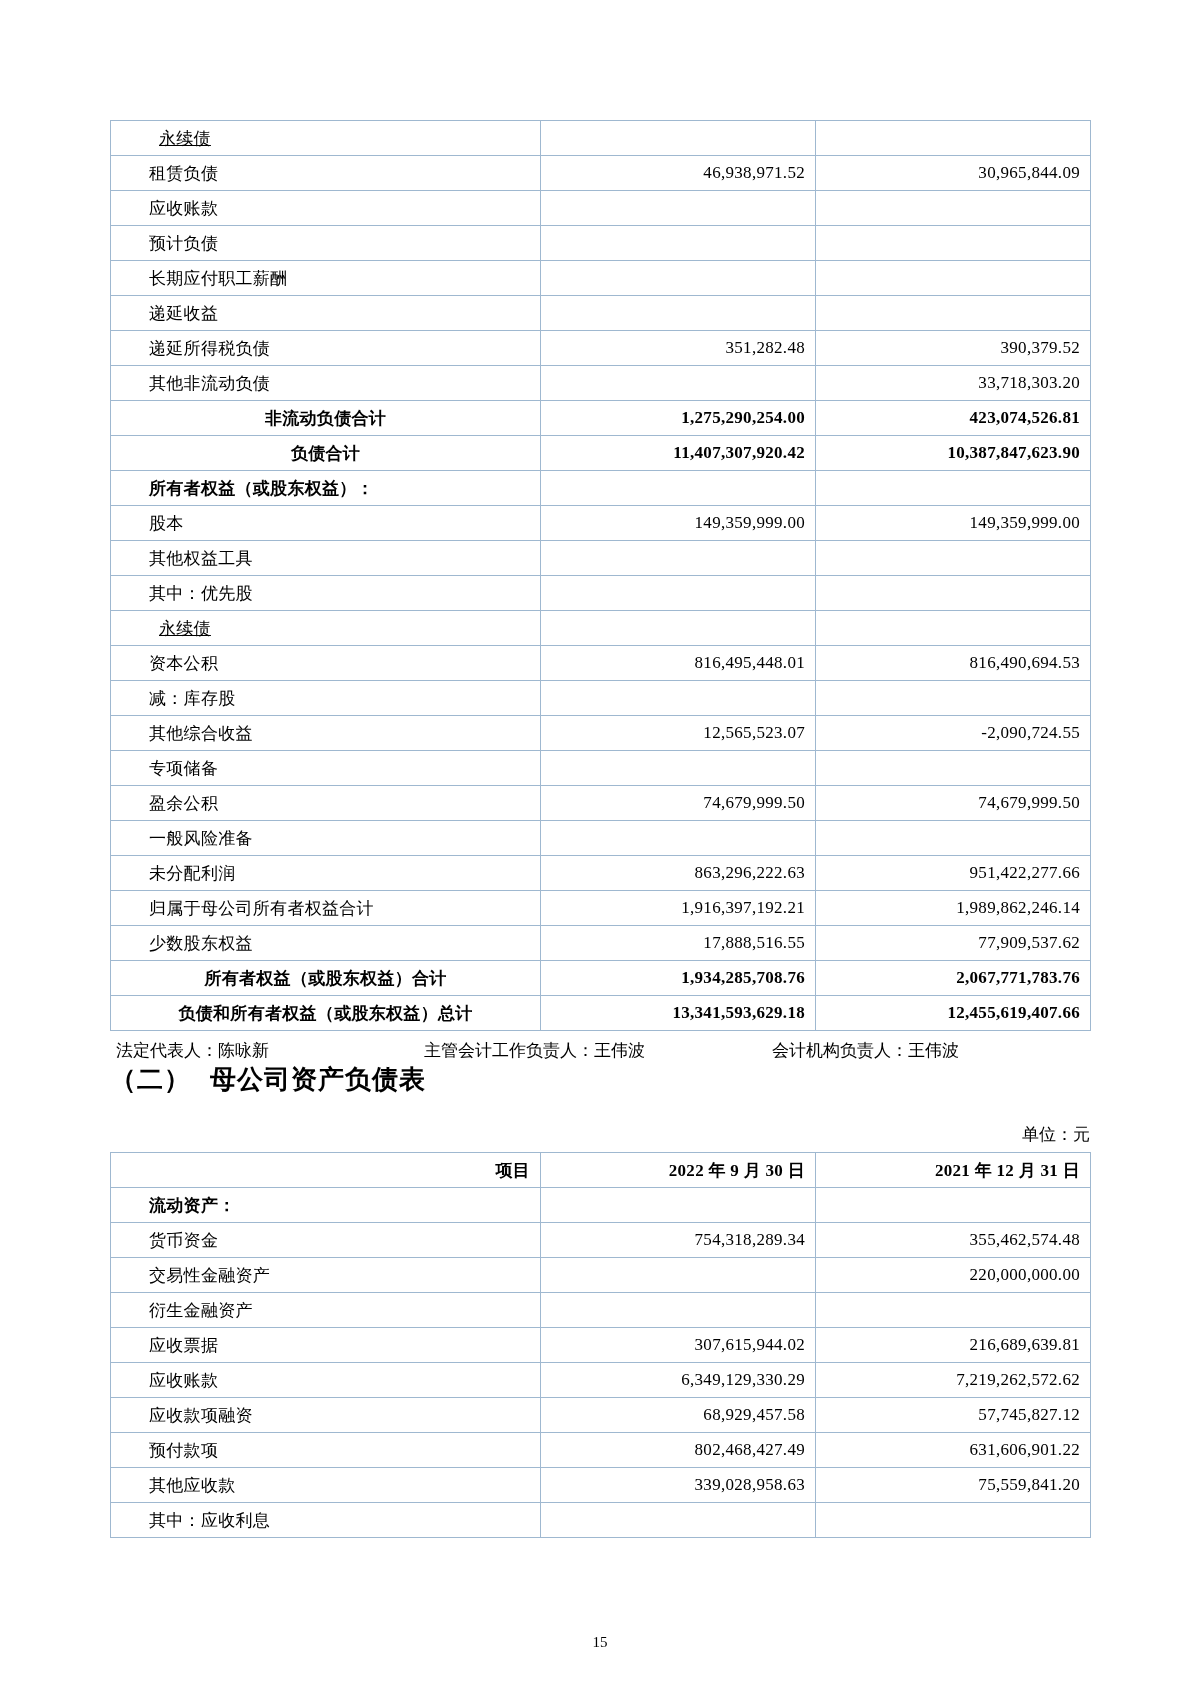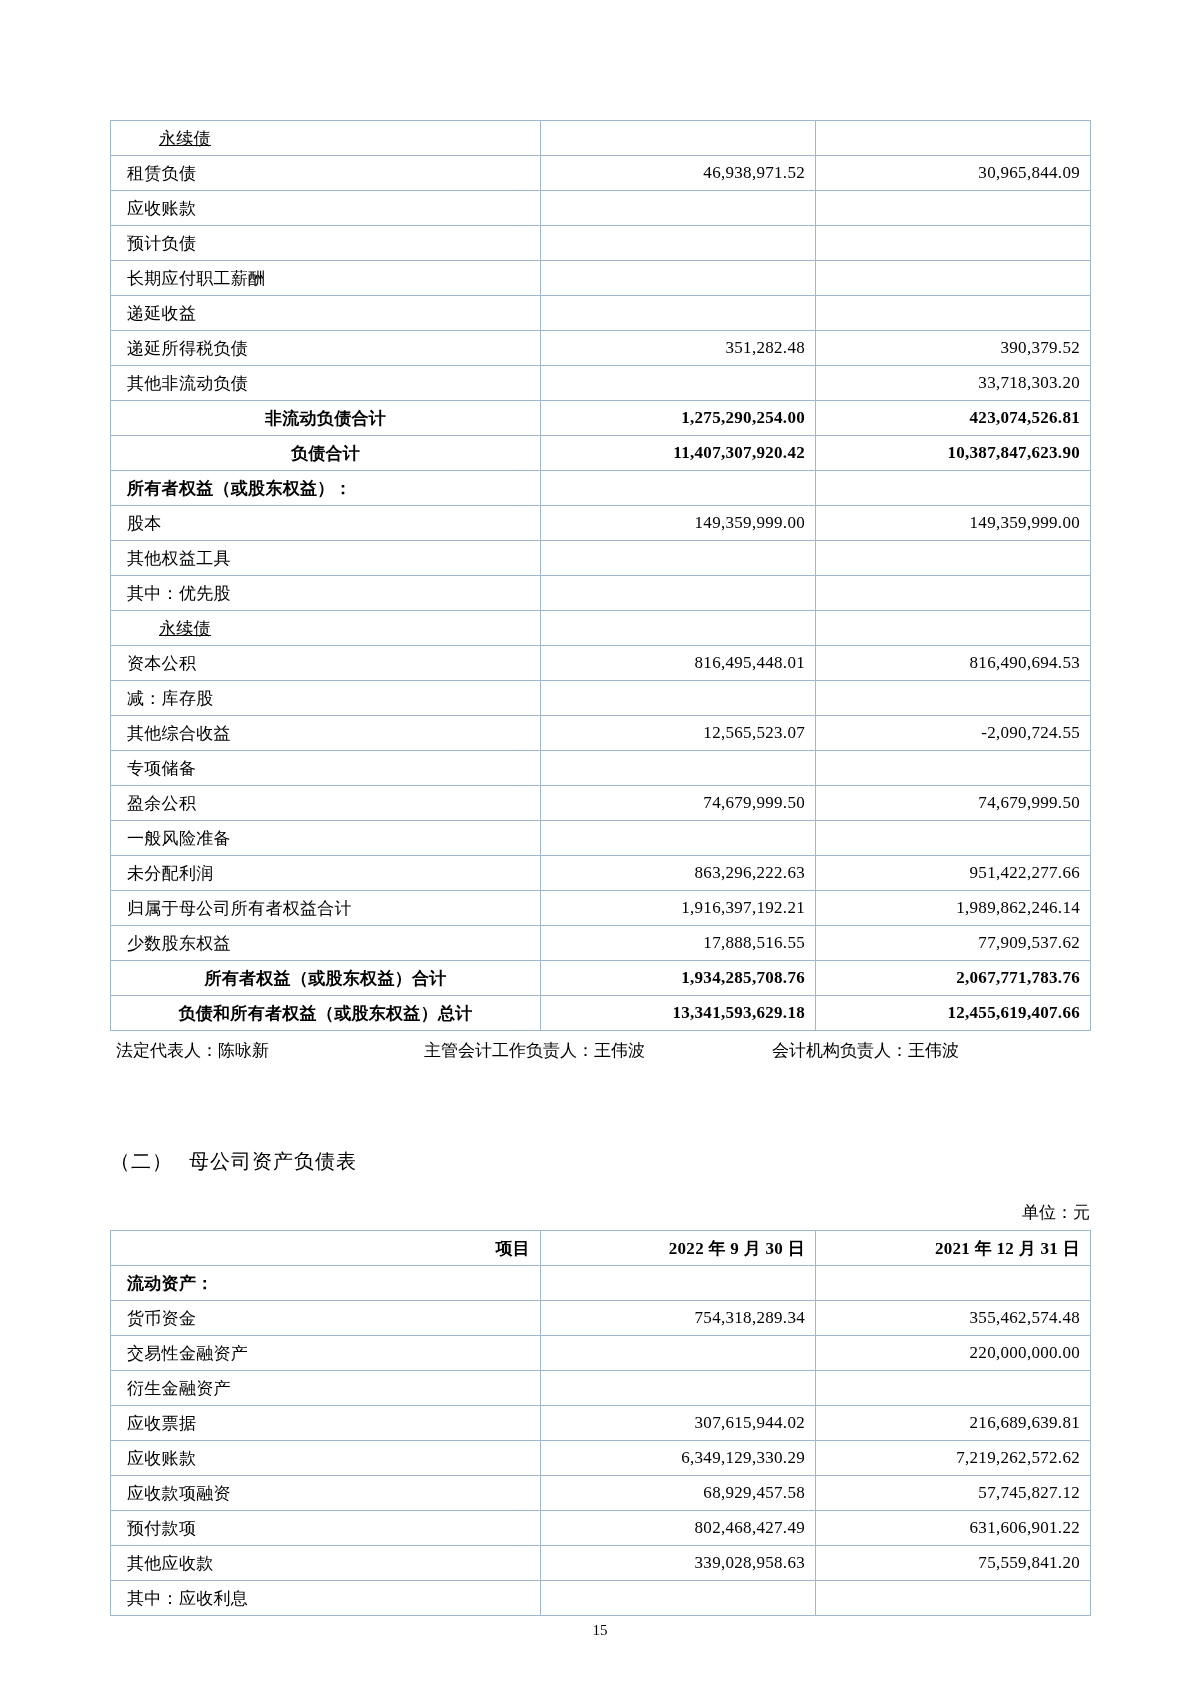--- a/index.html
+++ b/index.html
@@ -32,21 +32,21 @@
     height: 30px;
     padding: 2px 10px;
     vertical-align: middle;
     font-family: "Liberation Serif", serif;
     letter-spacing: 0.3px;
   }
   col.c-item { width: 430px; }
   col.c-val  { width: 275px; }
 
   td.item { text-align: left; }
-  td.item.indent1 { padding-left: 16px; }
+  td.item.indent1 { padding-left: 38px; }
   td.item.indent2 { padding-left: 48px; text-decoration: underline; }
   td.num { text-align: right; padding-right: 14px; font-family: "Liberation Serif", serif; }
   td.bold, .bold { font-weight: bold; }
   td.subtotal { text-align: center; font-weight: bold; }
   td.head { text-align: right; font-weight: bold; }
 
   .signature-row {
     width: 980px;
     display: flex;
     font-size: 17px;
@@ -55,36 +55,35 @@
     box-sizing: border-box;
   }
   .signature-row .sig {
     white-space: nowrap;
   }
   .sig1 { width: 310px; }
   .sig2 { width: 350px; }
   .sig3 { width: 320px; }
 
   .section-title {
-    font-size: 20px;
-    font-weight: normal;
-    margin-top: 86px;
+    font-size: 26px;
+    font-weight: bold;
     margin-bottom: 0;
     letter-spacing: 1px;
   }
   .unit-line {
     width: 980px;
     text-align: right;
     font-size: 17px;
     margin-top: 26px;
     margin-bottom: 6px;
   }
   .page-number {
     position: absolute;
-    bottom: 58px;
+    bottom: 46px;
     left: 0;
     width: 1200px;
     text-align: center;
     font-size: 15px;
   }
   .spacer-title { margin-left: 4px; }
 </style>
 </head>
 <body>
 

